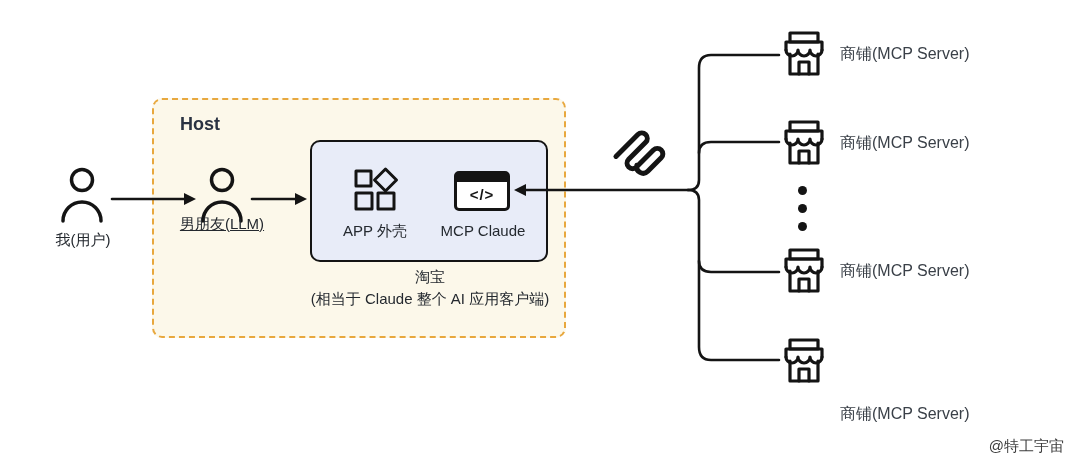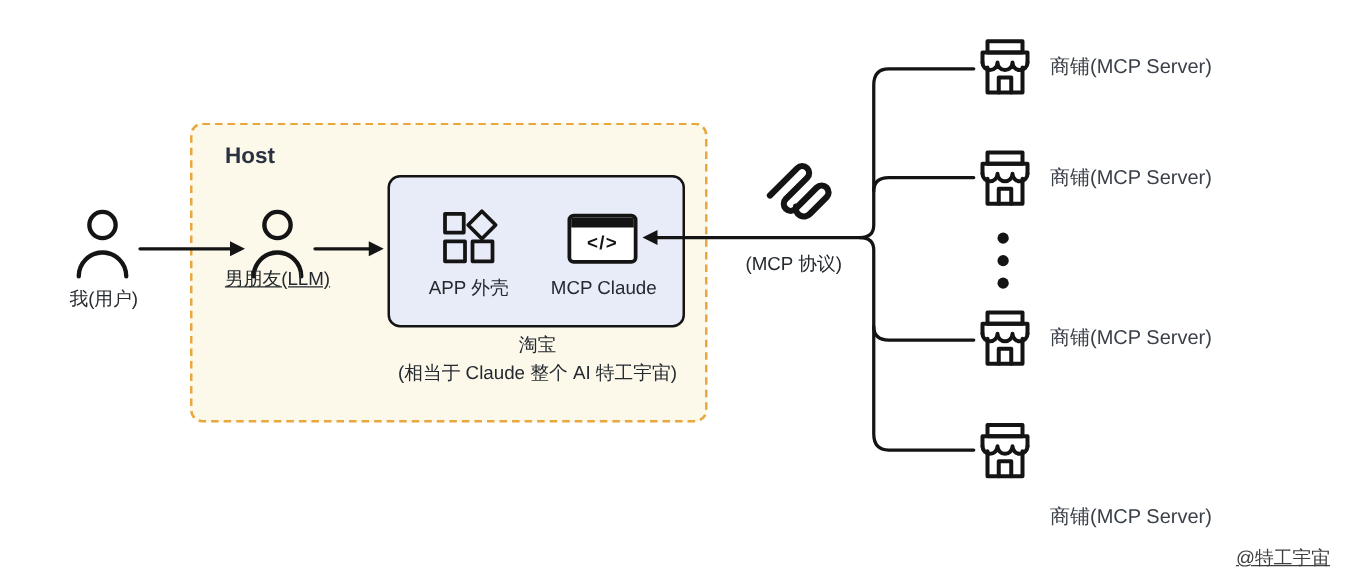--- a/index.html
+++ b/index.html
@@ -34,21 +34,21 @@
   .browser-bar{position:absolute;left:0;top:0;width:100%;height:8px;background:#141414;}
   .browser-code{
     position:absolute;left:0;top:9px;width:100%;height:24px;line-height:24px;
     text-align:center;font-weight:bold;font-size:15px;letter-spacing:1px;color:#141414;
     font-family:"Liberation Sans","DejaVu Sans",sans-serif;
   }
   
   .shop-lbl{font-size:16px;color:#3A4048;line-height:24px;text-align:left;width:220px;}
   .dots{left:798px;top:186px;width:10px;}
   .dot{width:9px;height:9px;border-radius:50%;background:#141414;margin:0 0 9px 0;}
-  .watermark{right:16px;top:437px;font-size:15px;color:#3d3d3d;text-decoration:underline;}
+  .watermark{right:16px;top:437px;font-size:15px;color:#3d3d3d;}
   svg{display:block;overflow:visible;}
   .layer{pointer-events:none;}
 </style>
 </head>
 <body>
 
 <div id="canvas">
 
   <svg width="0" height="0" class="abs">
     <defs>
@@ -109,30 +109,29 @@
   <div class="abs lbl app-lbl">APP 外壳</div>
 
   <div class="abs browser">
     <div class="browser-bar"></div>
     <div class="browser-code">&lt;/&gt;</div>
   </div>
   <div class="abs lbl mcp-lbl">MCP Claude</div>
 
   <div class="abs lbl caption">
     <div>淘宝</div>
-    <div>(相当于 Claude 整个 AI 特工宇宙)</div>
+    <div>(相当于 Claude 整个 AI 应用客户端)</div>
   </div>
 
   <svg class="abs" style="left:611px;top:126px;" width="58" height="58" viewBox="0 0 58 58">
     <g transform="rotate(45 29 29)" stroke="#141414" stroke-width="5" fill="none" stroke-linecap="round" stroke-linejoin="round">
       <path d="M13 47 V16 a5.5 5.5 0 0 1 11 0 V40 a5.5 5.5 0 0 0 11 0 V16 a5.5 5.5 0 0 1 11 0 V35 a6.5 6.5 0 0 1 -12 3.5"></path>
     </g>
   </svg>
   <div class="abs lbl protocol-lbl">
-    <div>(MCP 协议)</div>
   </div>
 
   <svg class="abs" style="left:781px;top:30px;" width="46" height="48" viewBox="0 0 46 48">
       <use href="#storefront"></use>
     </svg>
   <div class="abs shop-lbl" style="left:840px;top:42px;">商铺(MCP Server)</div>
 
   <svg class="abs" style="left:781px;top:119px;" width="46" height="48" viewBox="0 0 46 48">
       <use href="#storefront"></use>
     </svg>

